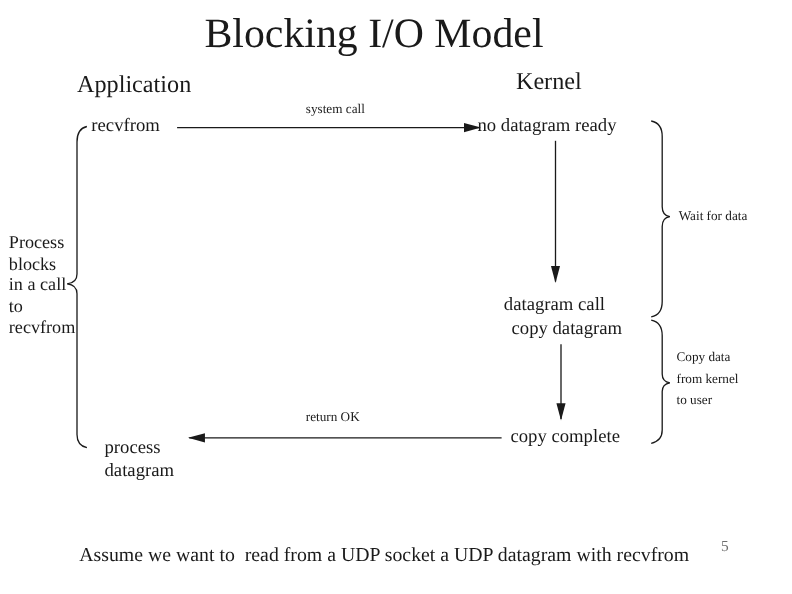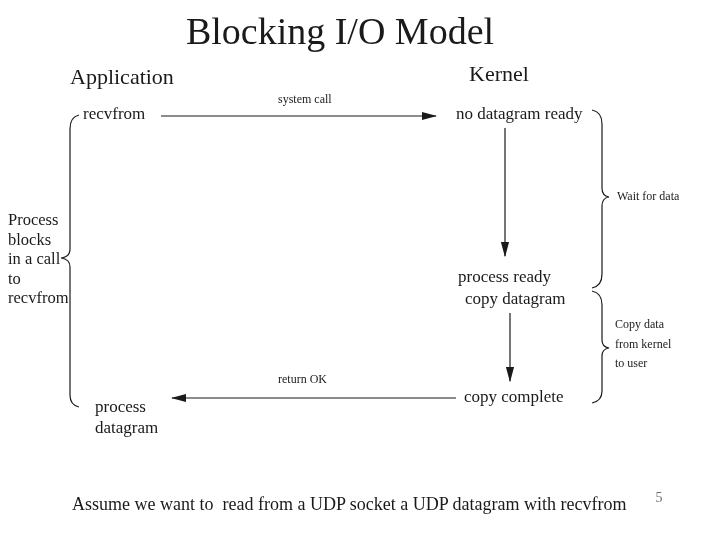--- a/index.html
+++ b/index.html
@@ -64,22 +64,22 @@
 
     <path d="M 592 291 Q 602 293 602 305 L 602 340 Q 602 347 609 348 Q 602 349 602 356 L 602 391 Q 602 401 592 403"></path>
   </svg>
 
   <div class="abs title">Blocking I/O Model</div>
 
   <div class="abs hdr" style="left:70px; top:66px;">Application</div>
   <div class="abs hdr" style="left:469px; top:63px;">Kernel</div>
 
   <div class="abs lbl" style="left:83px; top:105px;">recvfrom</div>
-  <div class="abs lbl" style="left:456px; top:105px;">no datagram ready</div>
-  <div class="abs lbl" style="left:458px; top:268px;">process ready</div>
+  <div class="abs lbl" style="left:434px; top:105px;">no datagram ready</div>
+  <div class="abs lbl" style="left:458px; top:268px;">datagram call</div>
   <div class="abs lbl" style="left:465px; top:290px;text-align:right;">copy datagram</div>
   <div class="abs lbl" style="left:464px; top:388px;">copy complete</div>
   <div class="abs lbl" style="left:95px; top:396px;">
     <div style="line-height:21px;">process</div>
     <div style="line-height:21px;">datagram</div>
   </div>
 
   <div class="abs arrow-lbl" style="left:278px; top:93px;">system call</div>
   <div class="abs arrow-lbl" style="left:278px; top:373px;">return OK</div>
 

